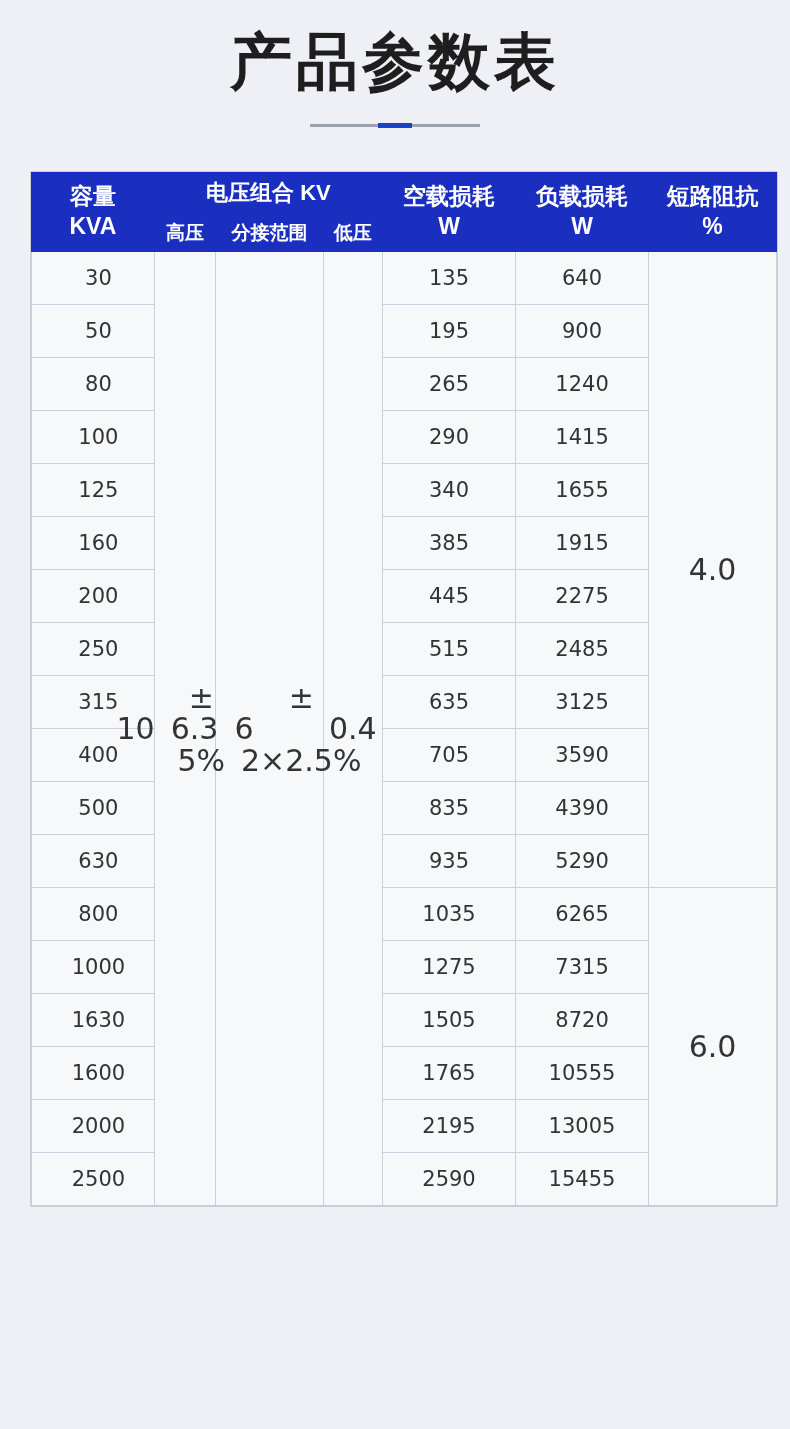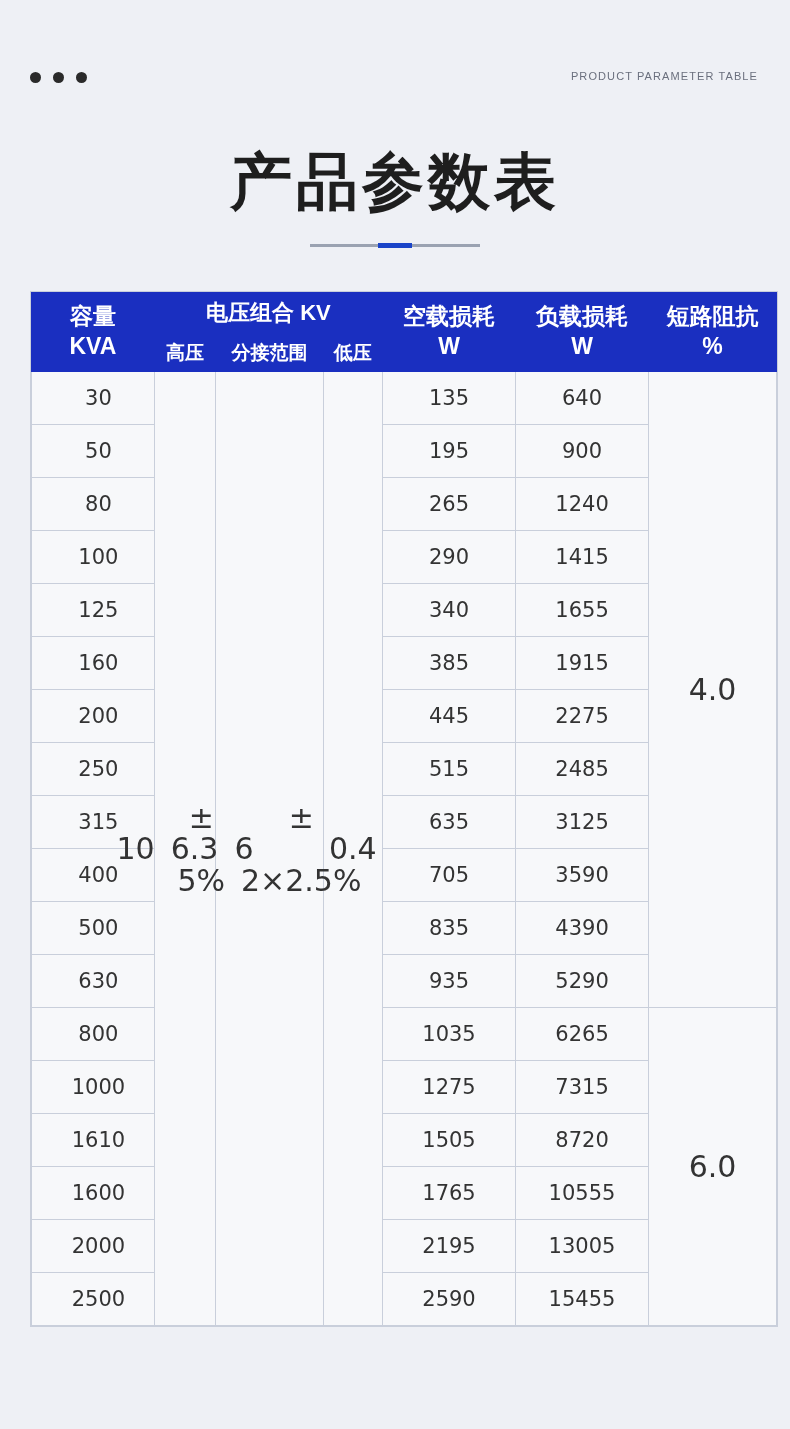--- a/index.html
+++ b/index.html
@@ -137,28 +137,20 @@
     display: flex;
     justify-content: center;
     gap: 16px;
   }
 </style>
 </head>
 <body>
 
 <div class="page">
 
-  <div class="header">
-    <div class="dots">
-      <span></span>
-      <span></span>
-      <span></span>
-    </div>
-    <div class="eng-label">PRODUCT PARAMETER TABLE</div>
-  </div>
 
   <div class="title-block">
     <div class="main-title">产品参数表</div>
     <div class="divider"></div>
   </div>
 
   <div class="table-wrap">
     <table class="param">
       <colgroup>
         <col style="width:120px">
@@ -279,21 +271,21 @@
           <td>1035</td>
           <td>6265</td>
           <td class="merged" rowspan="6">6.0</td>
         </tr>
         <tr>
           <td class="cap">1000</td>
           <td>1275</td>
           <td>7315</td>
         </tr>
         <tr>
-          <td class="cap">1610</td>
+          <td class="cap">1630</td>
           <td>1505</td>
           <td>8720</td>
         </tr>
         <tr>
           <td class="cap">1600</td>
           <td>1765</td>
           <td>10555</td>
         </tr>
         <tr>
           <td class="cap">2000</td>

